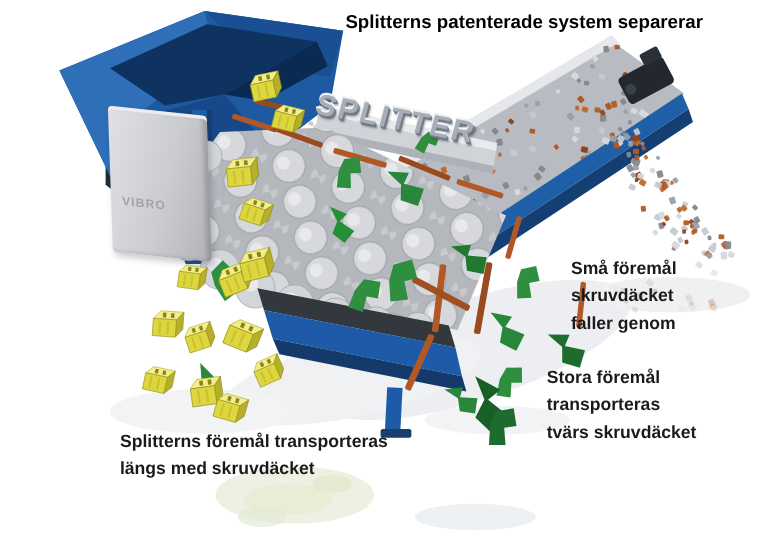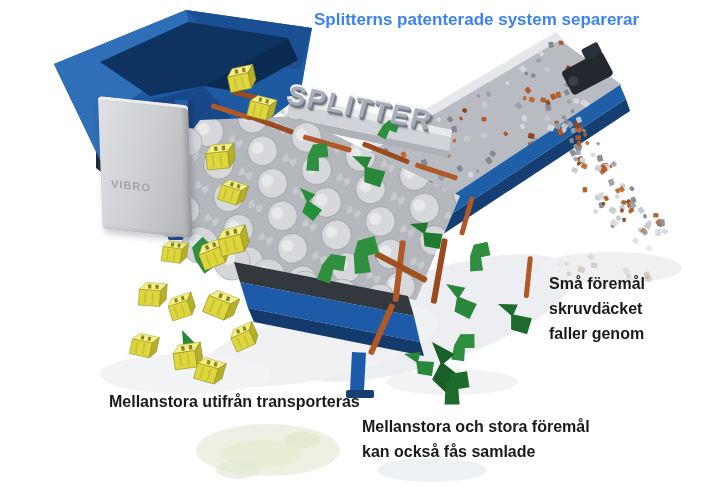--- a/index.html
+++ b/index.html
@@ -1,21 +1,21 @@
 <!DOCTYPE html>
 <html><head>
 <meta charset="utf-8">
 <style>
   html,body{margin:0;padding:0;background:#ffffff;}
   .stage{position:relative;width:702px;height:492px;background:#ffffff;overflow:hidden;
          font-family:"Liberation Sans",sans-serif;}
   .stage svg{position:absolute;left:0;top:0;}
   .note{position:absolute;font-weight:bold;color:#1a1a1a;font-size:16px;line-height:25px;white-space:nowrap;}
   .note span{display:block;}
-  .title-note{position:absolute;left:314px;top:7px;font-weight:bold;color:#3b82f6;font-size:17px;line-height:25px;white-space:nowrap;}
+  .title-note{position:absolute;left:314px;top:7px;font-weight:bold;color:#000000;font-size:17px;line-height:25px;white-space:nowrap;}
   .title-note span{display:block;}
   .brand3d{position:absolute;left:292px;top:80px;font-size:27px;font-weight:bold;letter-spacing:2px;
            color:#a7aeb7;transform-origin:left top;transform:rotate(10.5deg) skewX(-5deg);
            text-shadow:-1px -2px 0 #eef0f3,1px 1px 0 #7d858e,2px 2px 0 #6a727b,3px 3px 2px rgba(60,66,74,.55);
            white-space:nowrap;}
   .vibro{position:absolute;left:98px;top:96px;width:90px;height:132px;border-radius:4px;
          background:linear-gradient(105deg,#e0e1e4 0%,#cbccd0 55%,#b2b3b7 100%);
          transform:skewY(8deg) rotate(-2deg);transform-origin:left top;
          box-shadow:inset 0 3px 0 #ededee,inset -4px 0 5px rgba(0,0,0,.18),2px 4px 6px rgba(40,50,70,.25);}
   .vibro span{position:absolute;left:10px;bottom:40px;font-size:11px;letter-spacing:1px;color:#a2a4a9;font-weight:bold;}
@@ -379,29 +379,31 @@
 <div class="vibro">
   <span>VIBRO</span>
 </div>
 
 <div class="brand3d">SPLITTER</div>
 
 <div class="title-note">
   <span>Splitterns patenterade system separerar</span>
 </div>
 
-<div class="note" style="left:549px;top:232px;margin-top:39px;">
+<div class="note" style="left:519px;top:232px;">
   <span>Små föremål</span>
   <span>skruvdäcket</span>
   <span>faller genom</span>
 </div>
 
+<div class="note" style="left:497px;top:331px;">
+  <span>Stora föremål</span>
+  <span>transporteras</span>
+  <span>tvärs skruvdäcket</span>
+</div>
 
 <div class="note" style="left:109px;top:389px;">
-  <span>Mellanstora utifrån transporteras</span>
-</div>
-
-<div class="note" style="left:362px;top:414px;">
-  <span>Mellanstora och stora föremål</span>
-  <span>kan också fås samlade</span>
-</div>
+  <span>Splitterns föremål transporteras</span>
+  <span>längs med skruvdäcket</span>
+</div>
+
 
 </div>
 
 </body></html>

